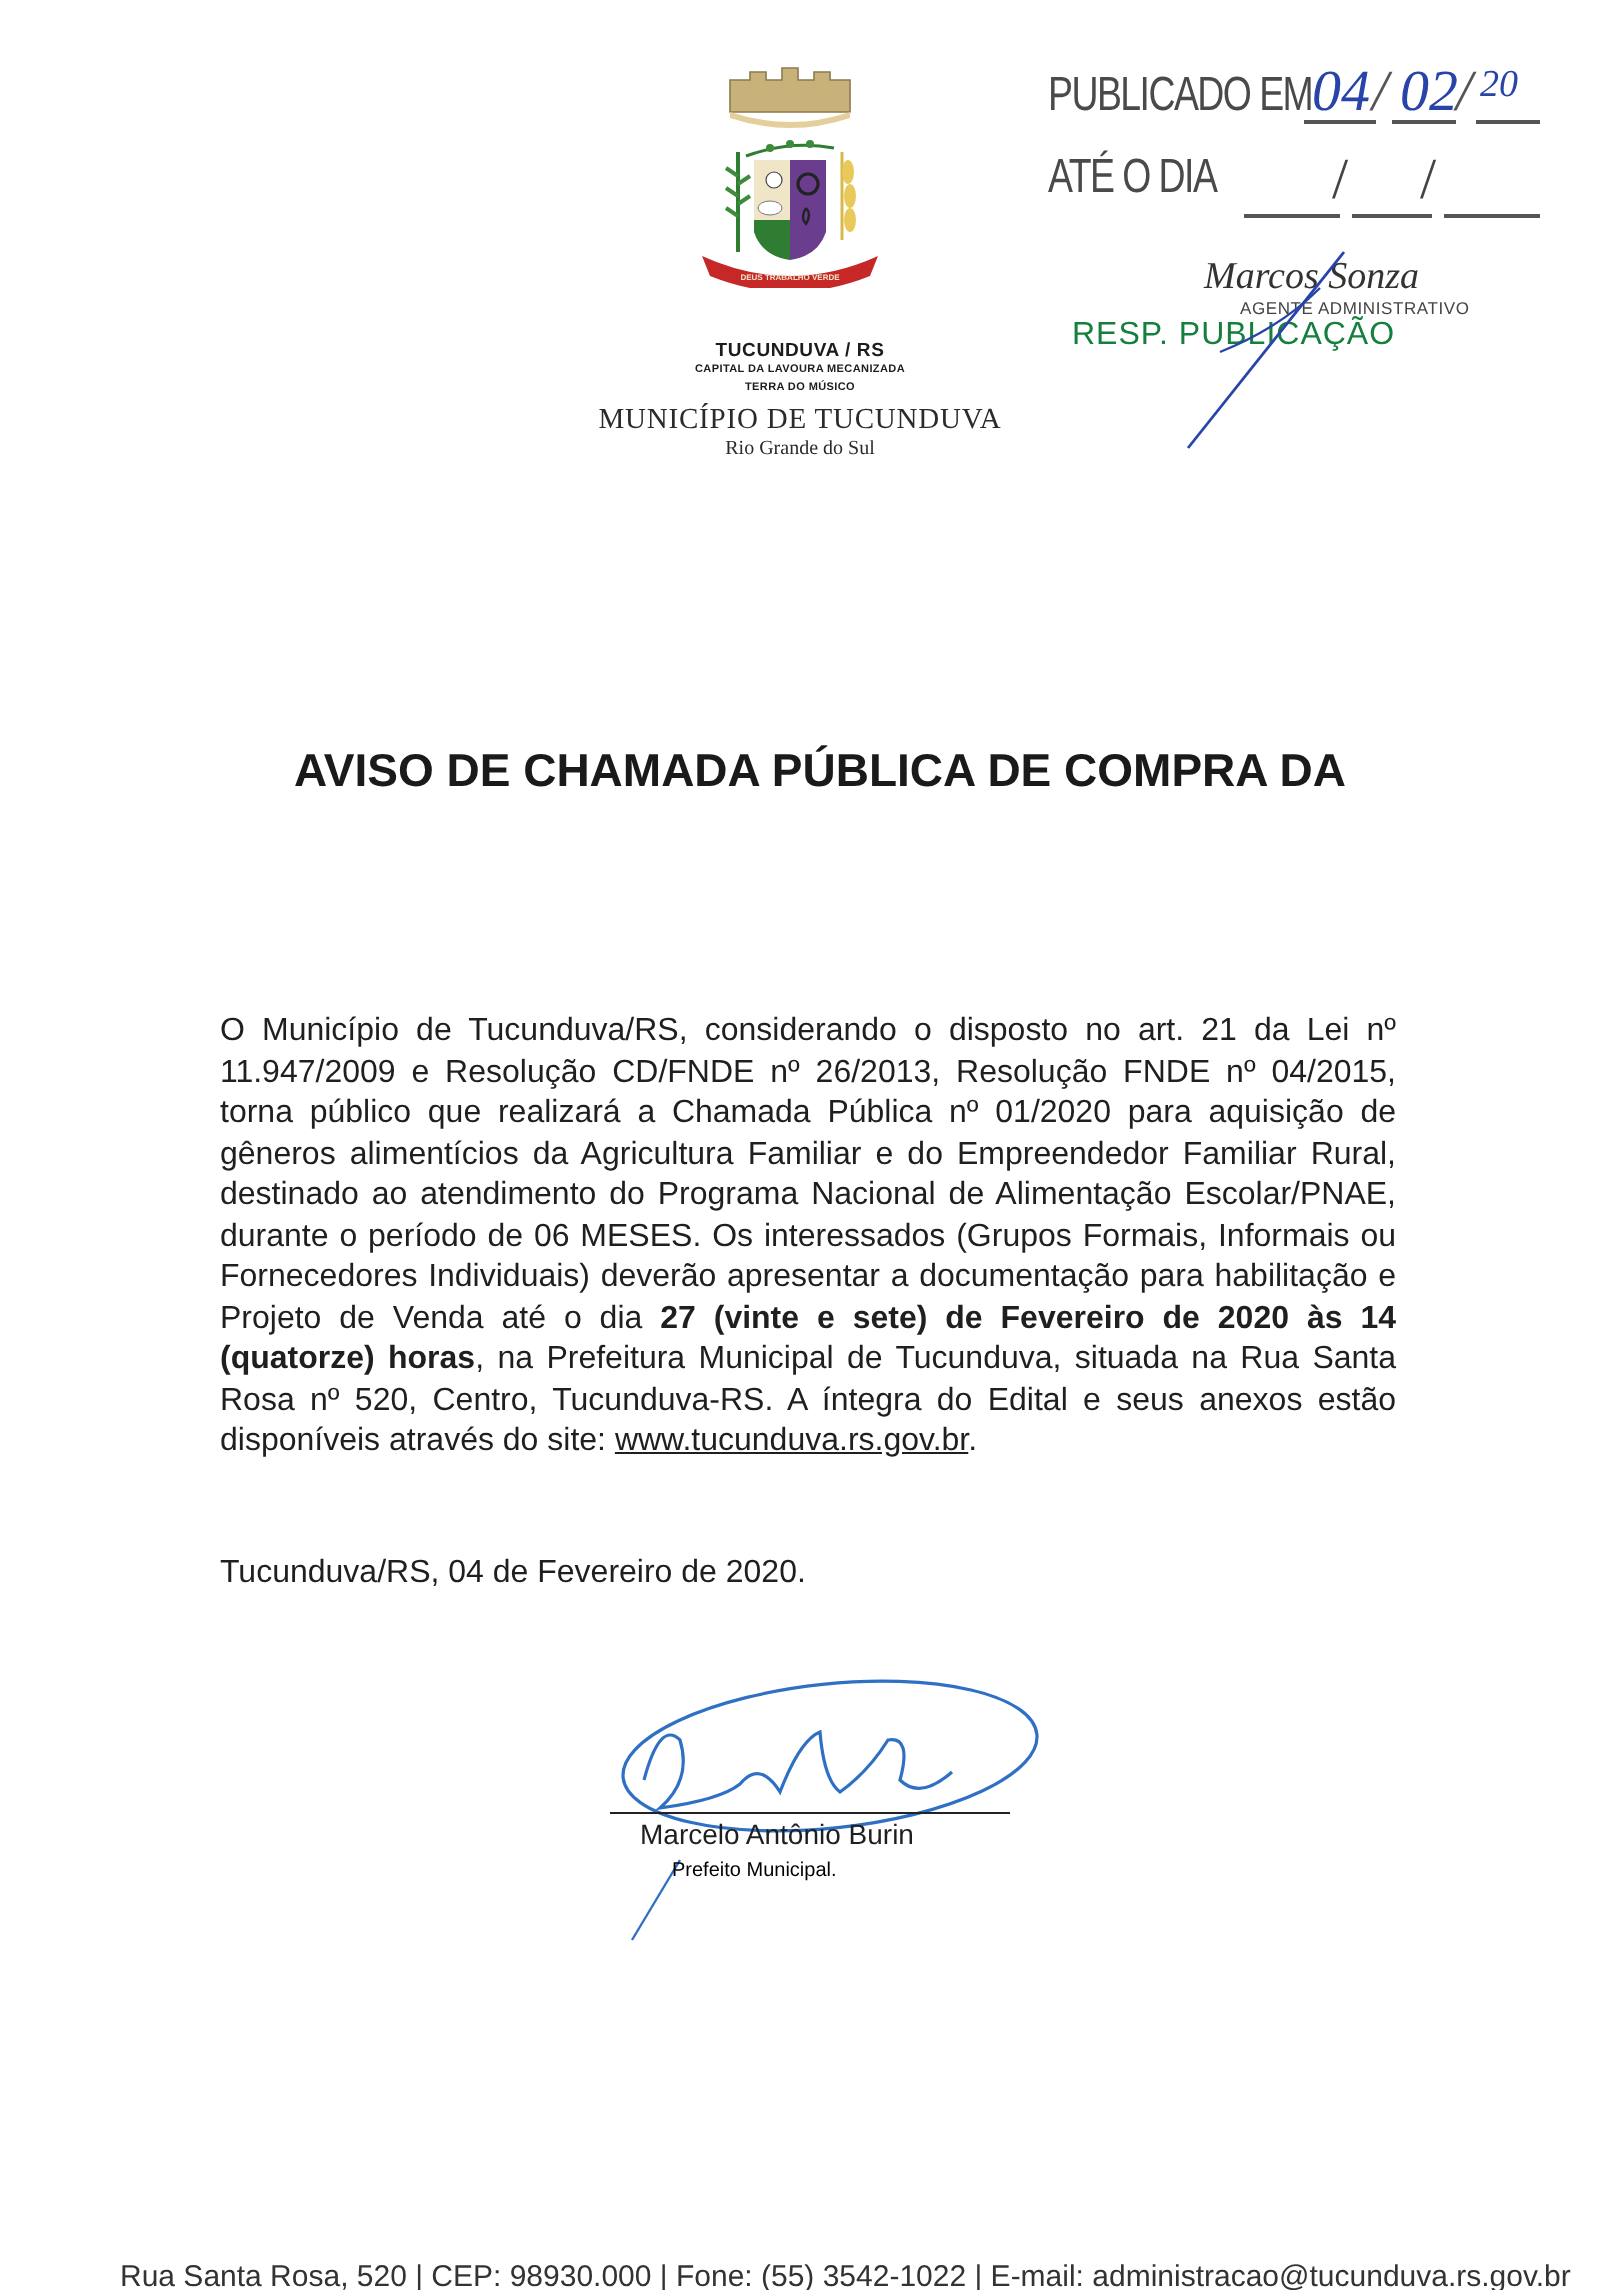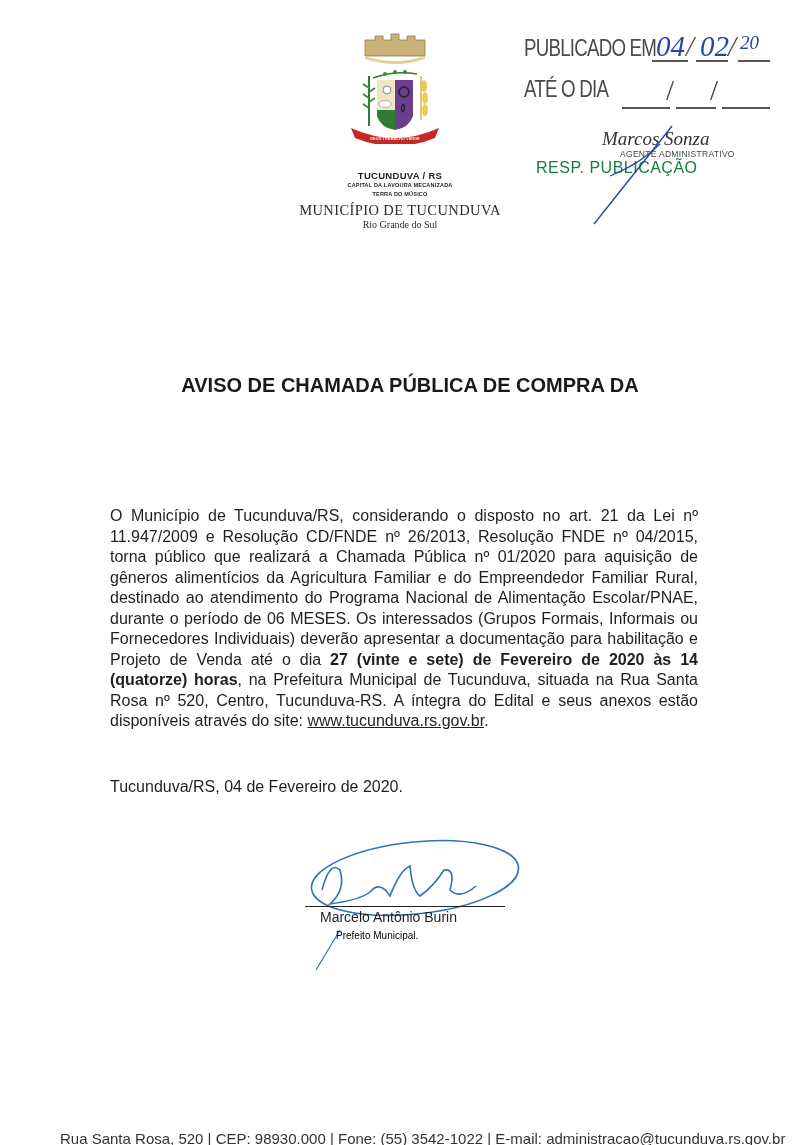--- a/index.html
+++ b/index.html
@@ -15,21 +15,21 @@
   .stamp { position: absolute; left: 520px; top: 30px; width: 260px; height: 190px; }
   .stamp-line { position: absolute; font-family: "Liberation Sans Narrow", "Liberation Sans", sans-serif; color: #4a4a4a; font-size: 24px; letter-spacing: -1px; transform: scaleX(0.78); transform-origin: left center; }
   .stamp-l1 { left: 4px; top: 4px; }
   .stamp-l2 { left: 4px; top: 45px; }
   .hand { position: absolute; font-family: "Liberation Serif", serif; font-style: italic; color: #2844a8; font-size: 29px; }
   .blank { position: absolute; border-bottom: 2px solid #555; }
   .stamp-name { position: absolute; left: 82px; top: 98px; font-family: "Liberation Serif", serif; font-style: italic; font-size: 19px; color: #333; }
   .stamp-role { position: absolute; left: 100px; top: 119px; font-size: 8.5px; color: #444; letter-spacing: 0.3px; }
   .stamp-resp { position: absolute; left: 16px; top: 129px; font-size: 16px; color: #15803d; letter-spacing: 0.5px; }
 
-  .title { position: absolute; left: 100px; top: 370px; width: 620px; text-align: center; font-weight: bold; font-size: 20px; line-height: 31px; color: #1a1a1a; }
+  .title { position: absolute; left: 100px; top: 370px; width: 620px; text-align: center; font-weight: bold; font-size: 23px; line-height: 31px; color: #1a1a1a; }
   .body-text { position: absolute; left: 110px; top: 506px; width: 588px; text-align: justify; font-size: 16px; line-height: 20.5px; color: #1f1f1f; }
   .body-text b { font-weight: bold; }
   .body-text a { color: #1f1f1f; text-decoration: underline; }
   .date-line { position: absolute; left: 110px; top: 778px; font-size: 16px; color: #1f1f1f; }
 
   .signature { position: absolute; left: 300px; top: 830px; width: 230px; height: 150px; }
   .sig-line { position: absolute; left: 305px; top: 906px; width: 200px; border-top: 1px solid #222; }
   .signer-name { position: absolute; left: 320px; top: 909px; font-size: 14px; color: #1f1f1f; }
   .signer-role { position: absolute; left: 336px; top: 930px; font-size: 10px; color: #000000; }
 

